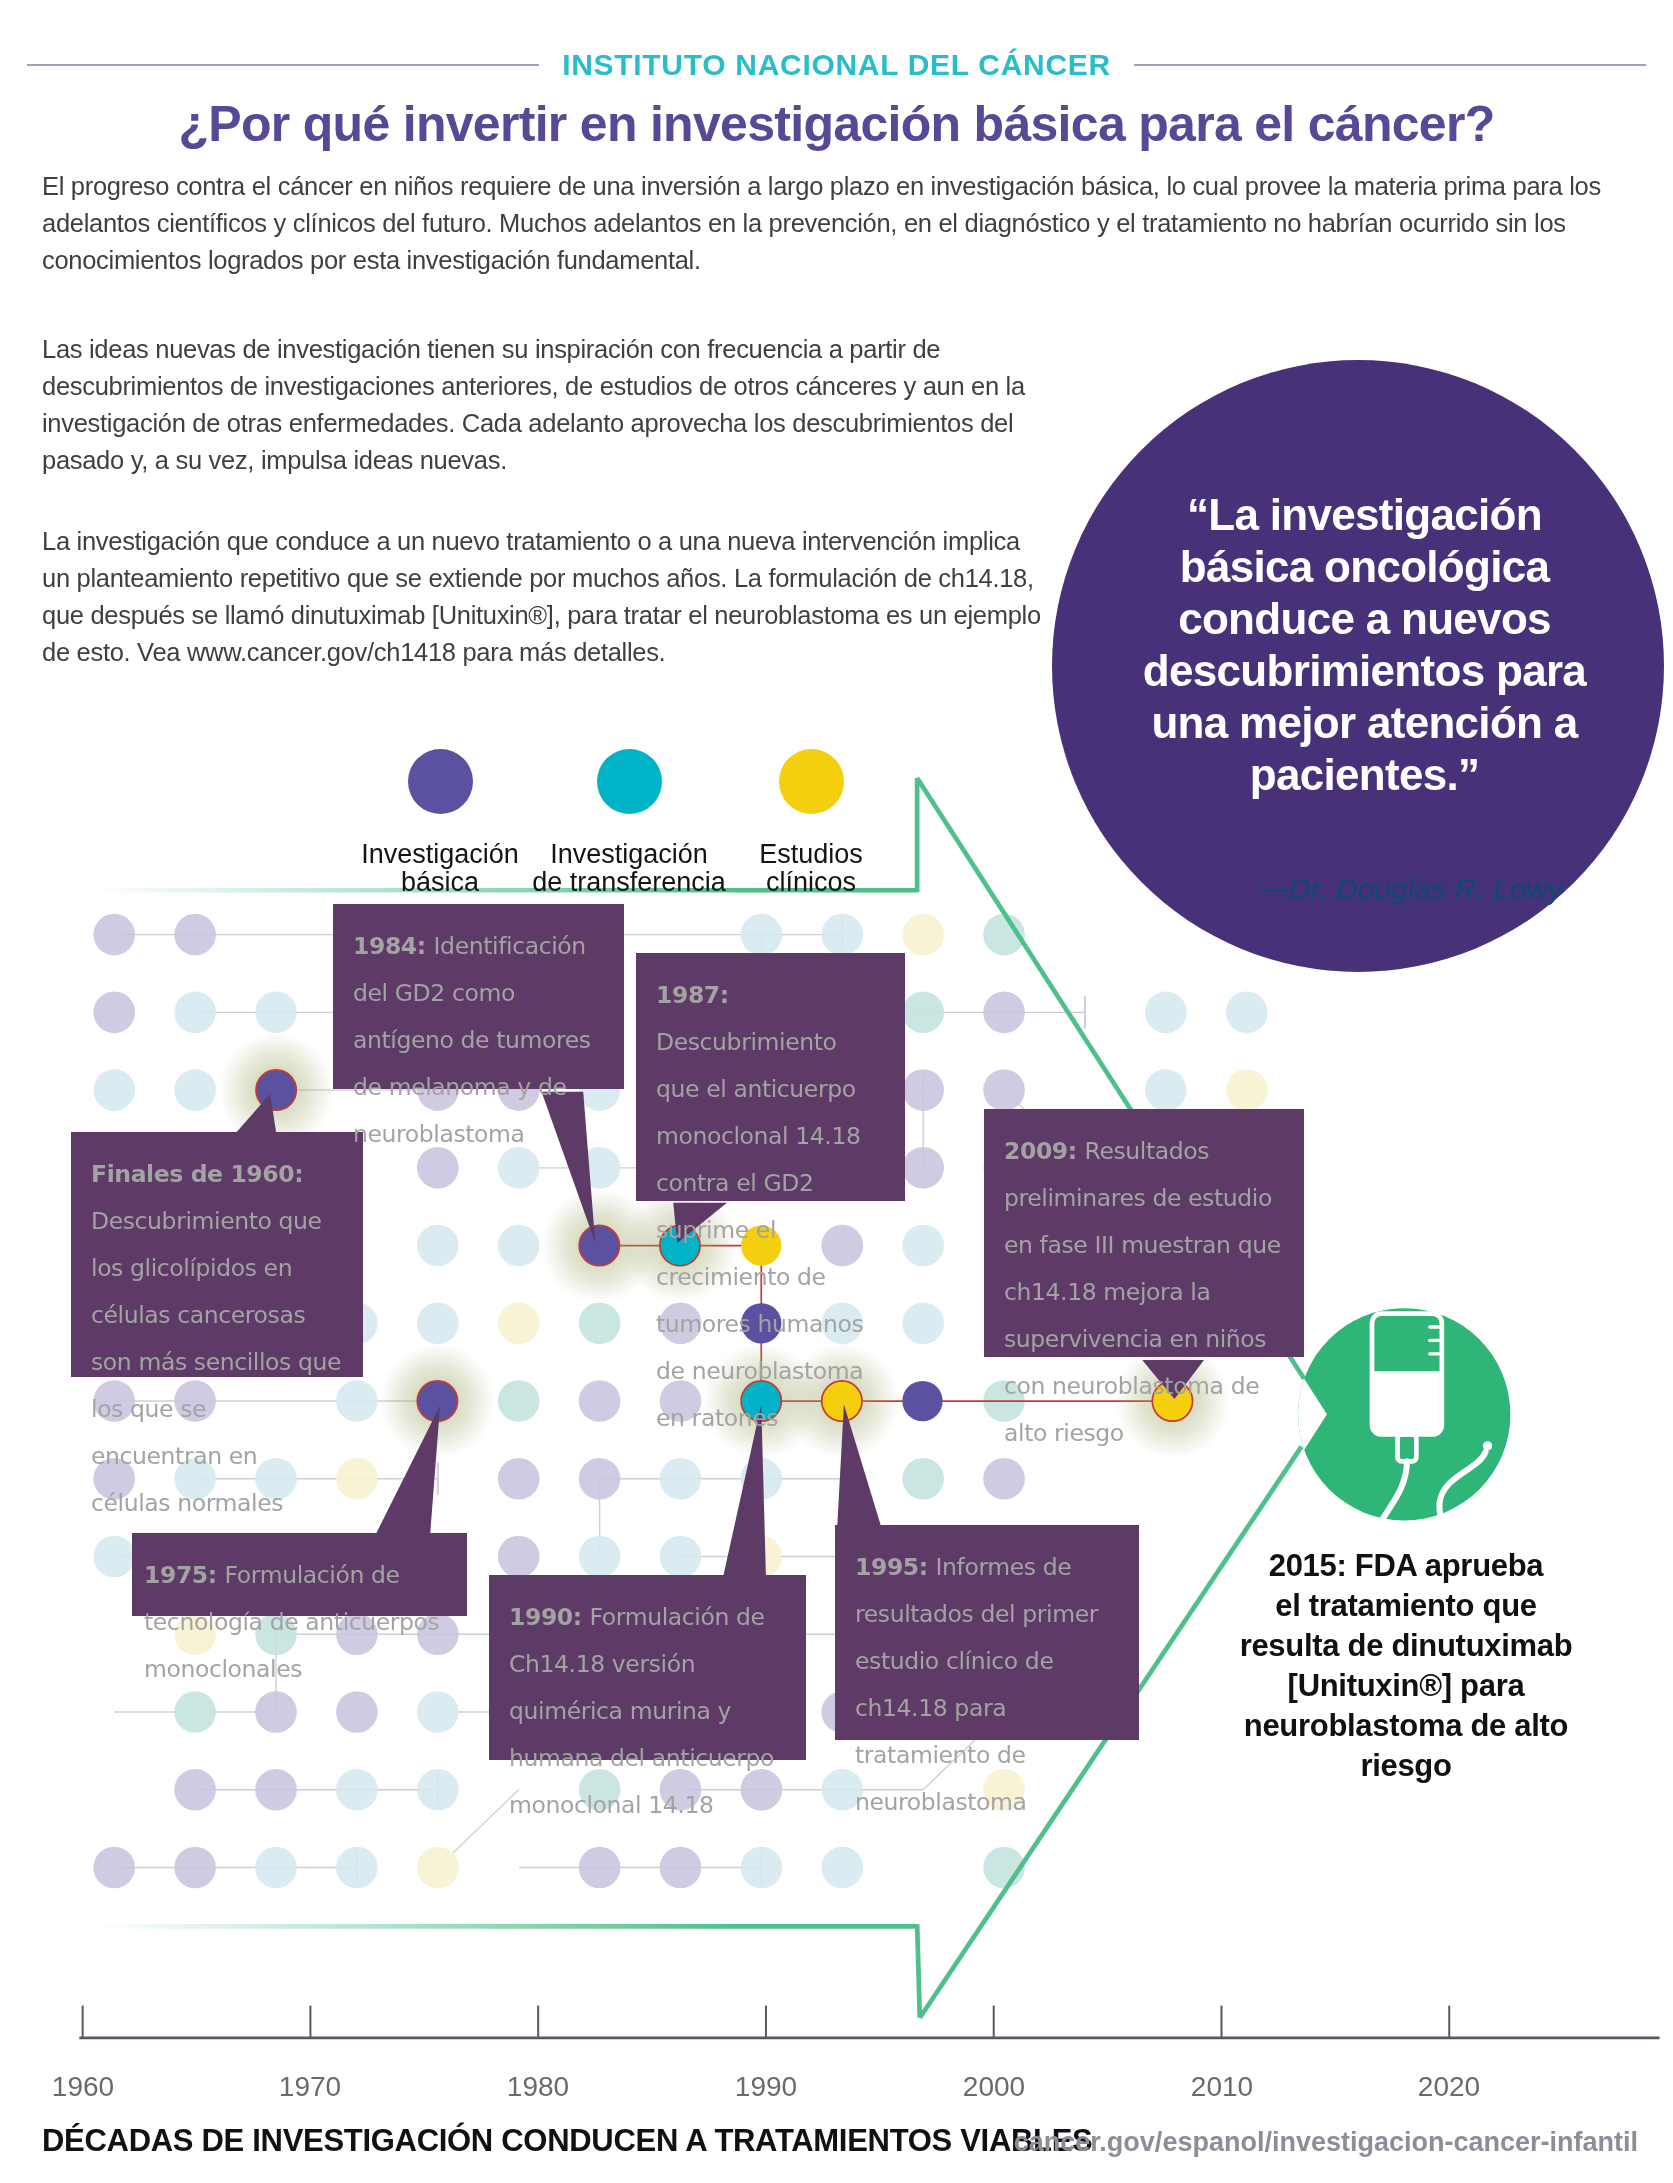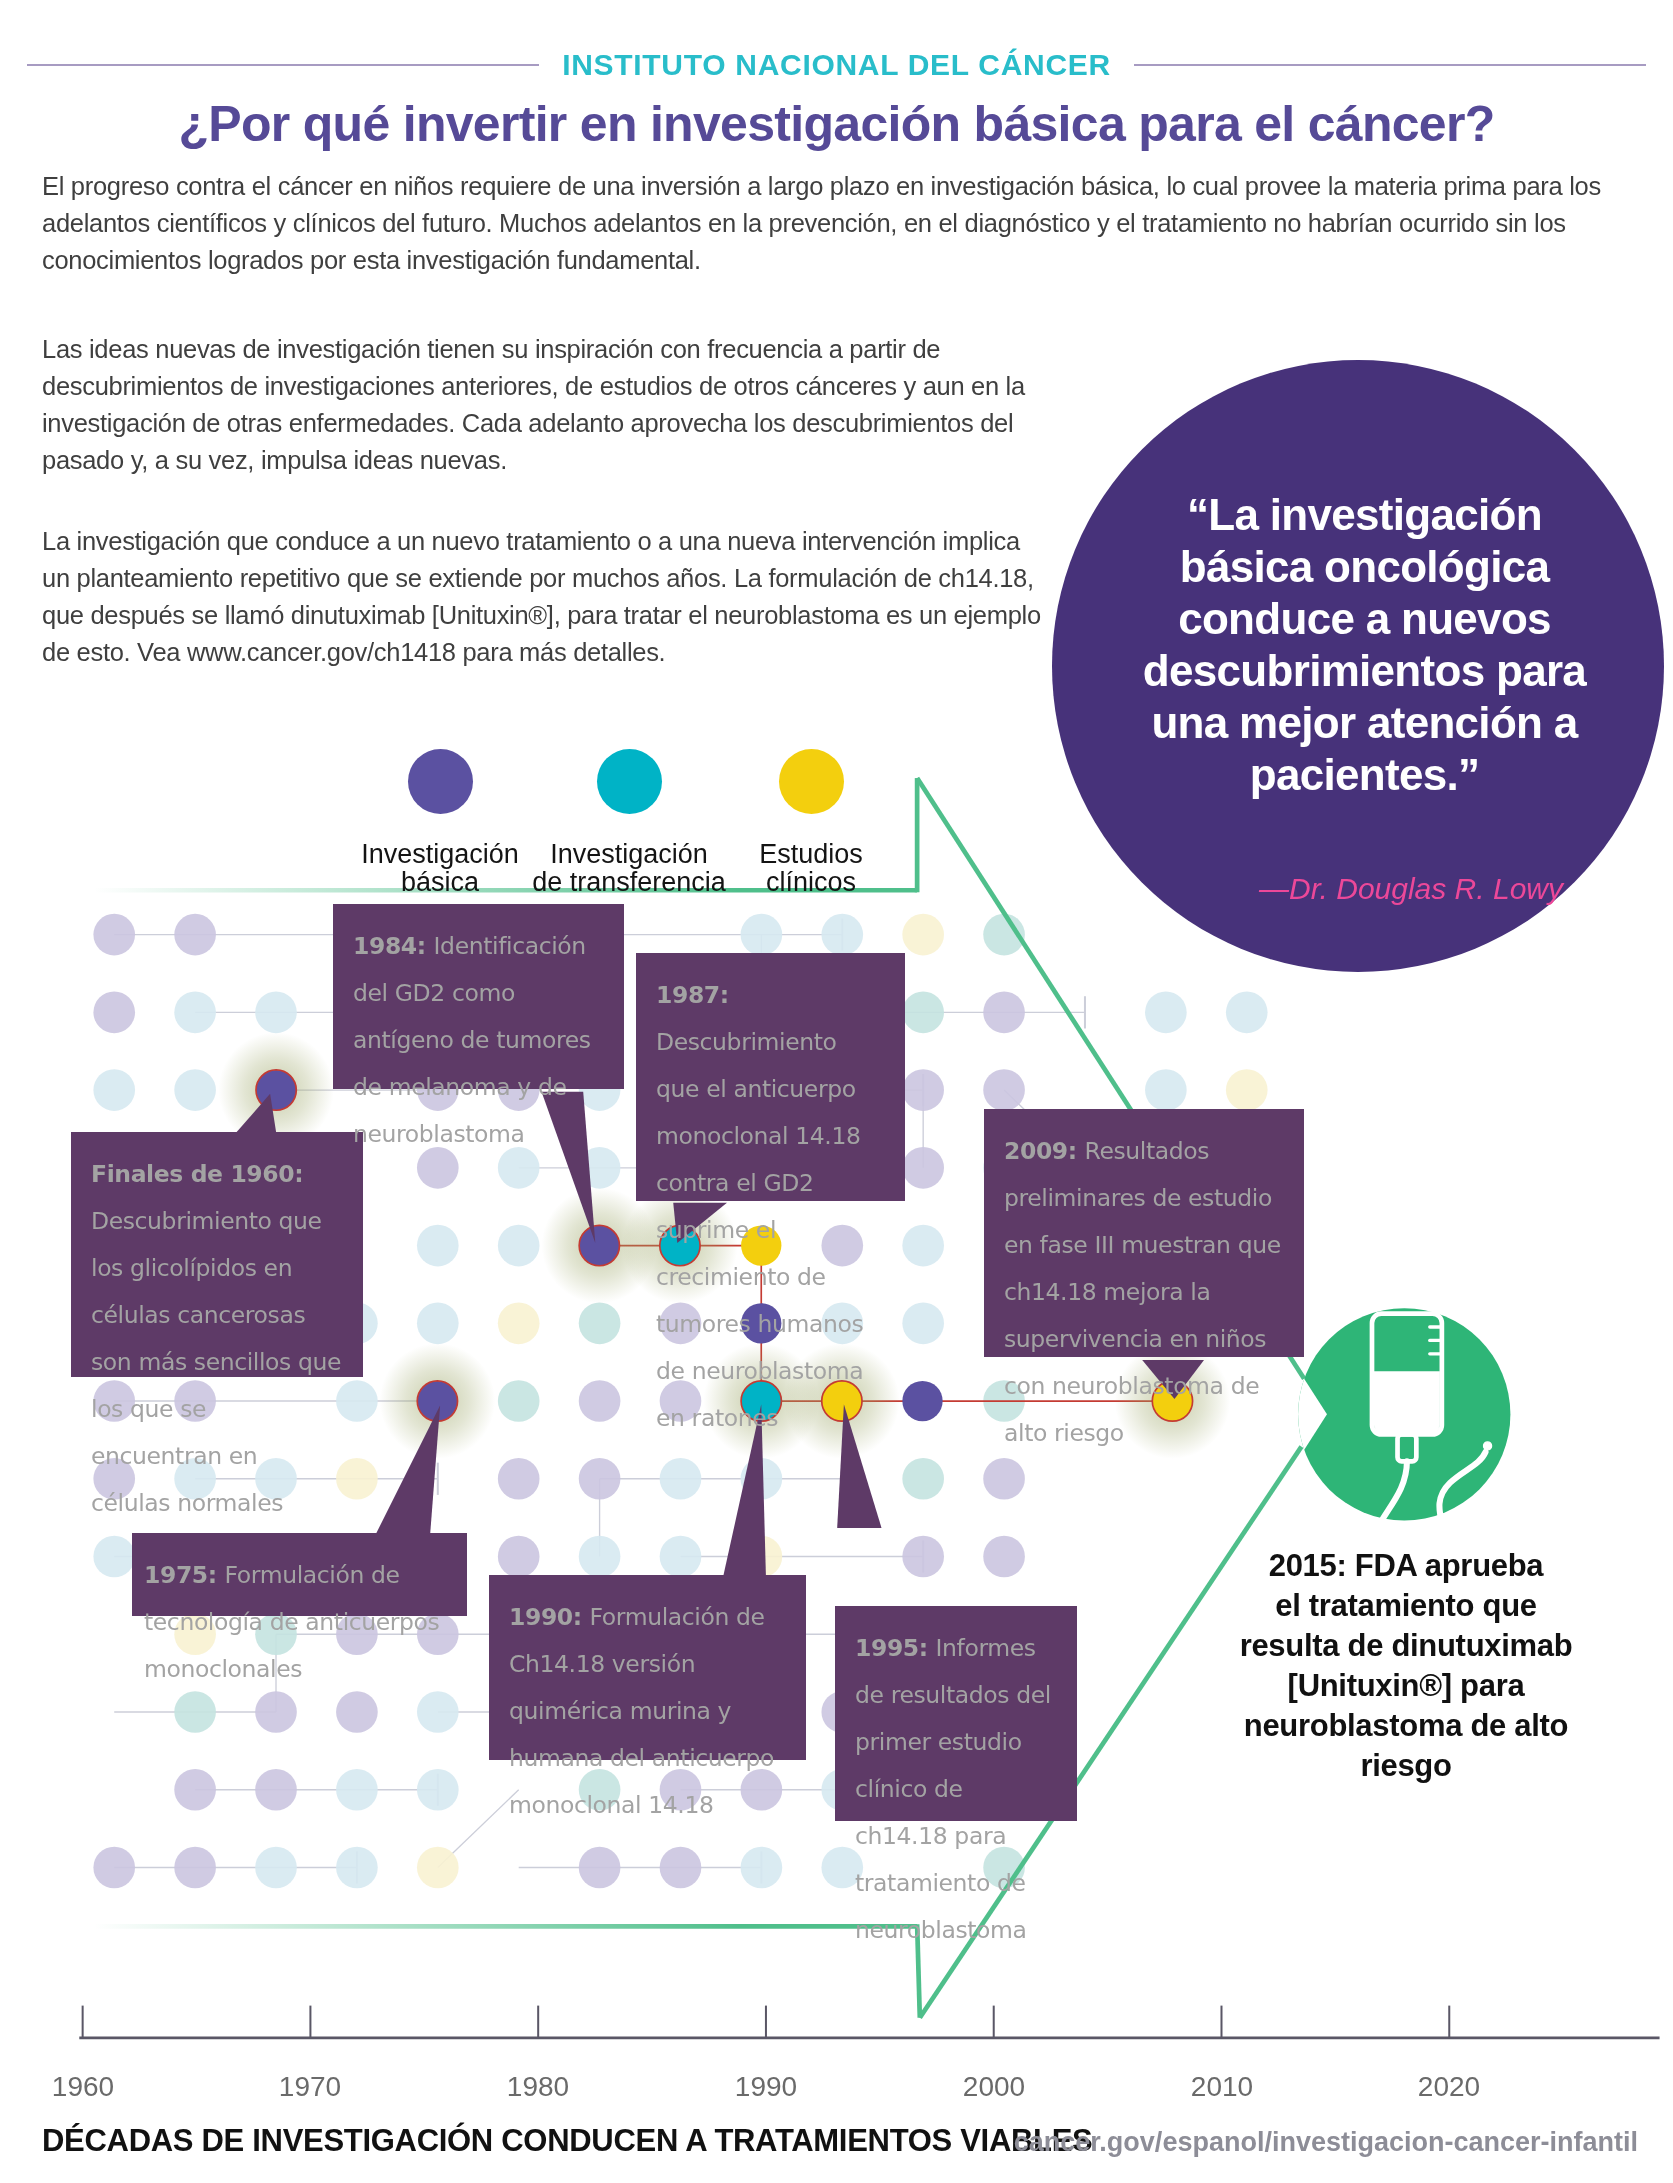--- a/index.html
+++ b/index.html
@@ -16,42 +16,42 @@
   .para{position:absolute;font-size:25.5px;line-height:37px;color:#3f3f3f;z-index:2;letter-spacing:-0.3px;}
   #p1{left:42px;top:168px;width:1589px;}
   #p2{left:42px;top:331px;width:1028px;}
   #p3{left:42px;top:523px;width:1001px;}
 
   
   .quote-circle{position:absolute;left:1052px;top:360px;width:612px;height:612px;border-radius:50%;
                 background:#47327a;z-index:2;}
   .quote-text{position:absolute;left:1136px;top:489px;width:457px;text-align:center;color:#fff;
               font-size:44px;line-height:52px;font-weight:bold;letter-spacing:-0.7px;z-index:3;}
-  .quote-attr{position:absolute;left:1176px;top:872px;width:470px;text-align:center;color:#ec4899;
+  .quote-attr{position:absolute;left:1176px;top:872px;width:470px;text-align:center;color:#0c4a6e;
               font-size:30px;font-style:italic;z-index:3;}
 
   
   .legend-item{position:absolute;width:202px;text-align:center;z-index:2;}
   .legend-swatch{width:65px;height:65px;border-radius:50%;margin:0 auto;}
   .legend-label{margin-top:26px;font-size:27px;line-height:28px;color:#141414;white-space:pre-line;}
   #leg0{left:339px;top:749px;}
   #leg1{left:528px;top:749px;}
   #leg2{left:710px;top:749px;}
 
   
   .callout{position:absolute;box-sizing:border-box;background:#5e3a67;color:#a3a3a3;padding:19px 20px;
            font-family:"DejaVu Sans",sans-serif;font-size:23.5px;line-height:47px;z-index:5;letter-spacing:-0.4px;}
   .callout b{font-weight:bold;}
   #cb-1960{left:42px;top:1132px;width:292px;height:245px;margin-left:29px;}
   #cb-1984{left:333px;top:904px;width:291px;height:185px;}
   #cb-1987{left:636px;top:953px;width:269px;height:248px;}
   #cb-2009{left:984px;top:1109px;width:320px;height:248px;}
   #cb-1975{left:132px;top:1533px;width:335px;height:83px;padding-left:12px;}
   #cb-1990{left:489px;top:1575px;width:317px;height:185px;}
-  #cb-1995{left:835px;top:1606px;width:242px;height:215px;}
+  #cb-1995{left:835px;top:1525px;width:304px;height:215px;}
 
   
   .fda-text{position:absolute;left:1223px;top:1546px;width:366px;text-align:center;z-index:4;
             font-size:31px;line-height:40px;color:#111;font-weight:bold;white-space:pre-line;letter-spacing:-0.3px;}
 
   
   .axis-year{position:absolute;top:2071px;width:108px;margin-left:-54px;text-align:center;
              font-size:28px;color:#6a6a6a;z-index:2;}
   .footer-headline{position:absolute;left:42px;top:2123px;font-size:31px;font-weight:bold;color:#111;
                    letter-spacing:-0.3px;z-index:2;}

